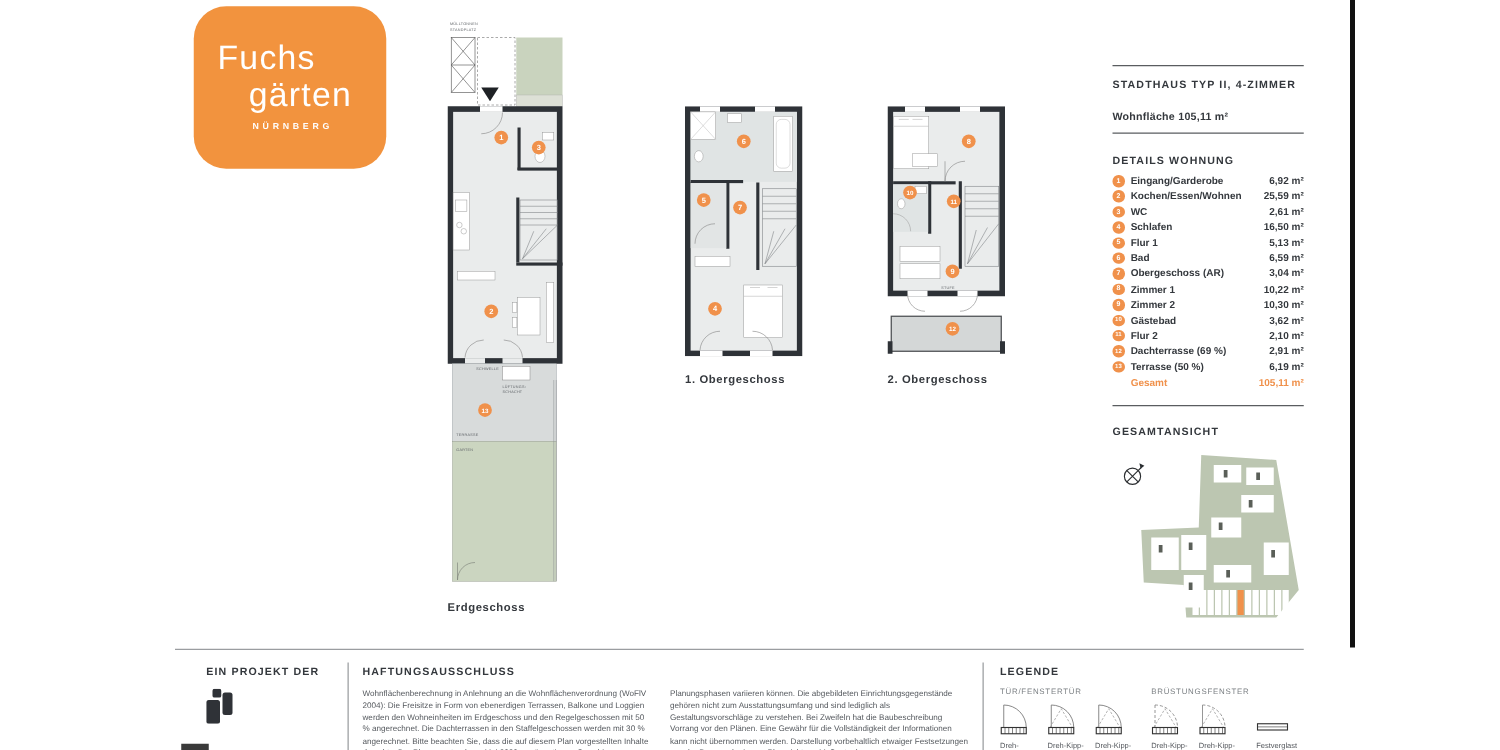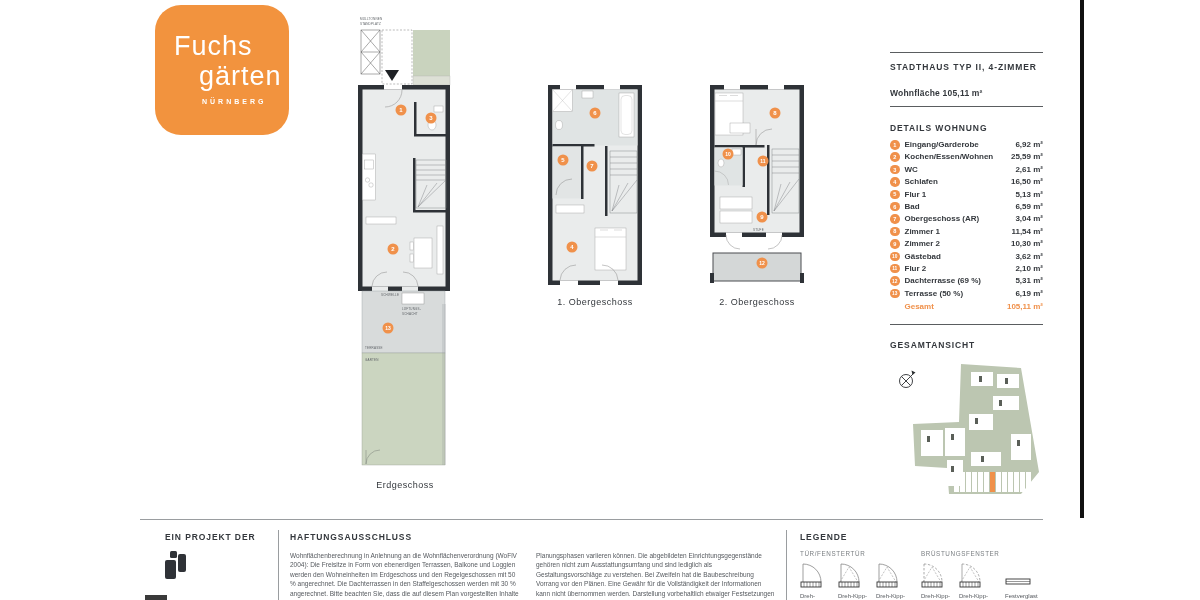--- a/index.html
+++ b/index.html
@@ -3,34 +3,34 @@
 <meta charset="utf-8">
 <style>
   html,body{margin:0;padding:0;background:#fff;}
   body{width:1200px;height:600px;overflow:hidden;font-family:"Liberation Sans","DejaVu Sans",sans-serif;color:#34383D;}
   #page{position:relative;width:1200px;height:600px;background:#fff;}
   .abs{position:absolute;}
   .hd{font-weight:700;font-size:8.5px;letter-spacing:.9px;color:#34383D;}
   .rule{border-top:1px solid #5a5d60;height:0;}
   .vdiv{width:1px;background:#9a9da0;}
   
-  .logo{left:155px;top:5px;width:134px;height:130px;background:#F2933E;border-radius:26px;color:#fff;overflow:hidden;}
+  .logo{left:155px;top:5px;width:134px;height:130px;background:#F2933E;border-radius:26px;color:#fff;overflow:hidden;padding-left:20px;}
   .logo .l1{position:absolute;left:19px;top:26px;font-size:27px;font-weight:300;letter-spacing:1px;}
   .logo .l2{position:absolute;left:44px;top:56px;font-size:27px;font-weight:300;letter-spacing:1px;}
   .logo .city{position:absolute;left:47px;top:93px;font-size:7px;font-weight:700;letter-spacing:3px;}
   
   .unitnum{left:890px;top:4px;width:150px;text-align:right;font-size:38px;font-weight:400;color:#E2A56A;letter-spacing:1px;}
   .detail-row{display:flex;align-items:flex-start;height:12.4px;font-size:8px;font-weight:700;}
   .dnum{flex:0 0 auto;width:9.5px;height:9.5px;border-radius:50%;background:#F0914B;color:#fff;font-size:5.6px;font-weight:700;display:inline-flex;align-items:center;justify-content:center;margin-right:5px;}
   .dname{flex:1;}
   .darea{text-align:right;}
   .total .dname,.total .darea{color:#F0914B;}
   .total .dnum{background:transparent;}
   
-  .floor-label{font-weight:400;font-size:9px;letter-spacing:.5px;text-align:center;color:#34383D;}
+  .floor-label{font-weight:700;font-size:9px;letter-spacing:.5px;text-align:left;color:#34383D;}
   .tiny{font-size:3px;fill:#606468;letter-spacing:.2px;}
   .mk{fill:#F0914B;}
   .mkt{fill:#fff;font-size:6px;font-weight:700;text-anchor:middle;font-family:"Liberation Sans","DejaVu Sans",sans-serif;}
   .mkt2{font-size:5px;}
   
   .foot-small{font-size:6.5px;line-height:9.4px;color:#55595E;}
   .leg-sub{font-size:6.3px;letter-spacing:.6px;color:#7c8084;}
   .leg-lab{font-size:6px;line-height:7.5px;color:#55595E;}
   .instone-name{font-size:22px;font-weight:400;letter-spacing:.5px;color:#2F3237;}
   .instone-sub{font-size:11.5px;color:#2F3237;letter-spacing:.5px;}
@@ -238,41 +238,41 @@
         <span class="darea">6,59 m²</span>
       </div>
       <div class="detail-row">
         <span class="dnum">7</span>
         <span class="dname">Obergeschoss (AR)</span>
         <span class="darea">3,04 m²</span>
       </div>
       <div class="detail-row">
         <span class="dnum">8</span>
         <span class="dname">Zimmer 1</span>
-        <span class="darea">11,54 m²</span>
+        <span class="darea">10,22 m²</span>
       </div>
       <div class="detail-row">
         <span class="dnum">9</span>
         <span class="dname">Zimmer 2</span>
         <span class="darea">10,30 m²</span>
       </div>
       <div class="detail-row">
         <span class="dnum" style="font-size: 4.8px;">10</span>
         <span class="dname">Gästebad</span>
         <span class="darea">3,62 m²</span>
       </div>
       <div class="detail-row">
         <span class="dnum" style="font-size: 4.8px;">11</span>
         <span class="dname">Flur 2</span>
         <span class="darea">2,10 m²</span>
       </div>
       <div class="detail-row">
         <span class="dnum" style="font-size: 4.8px;">12</span>
         <span class="dname">Dachterrasse (69 %)</span>
-        <span class="darea">5,31 m²</span>
+        <span class="darea">2,91 m²</span>
       </div>
       <div class="detail-row">
         <span class="dnum" style="font-size: 4.8px;">13</span>
         <span class="dname">Terrasse (50 %)</span>
         <span class="darea">6,19 m²</span>
       </div>
     </div>
   <div class="abs detail-row total" style="left:890px;top:302px;width:153px;">
     <span class="dnum"></span>
     <span class="dname">Gesamt</span>

